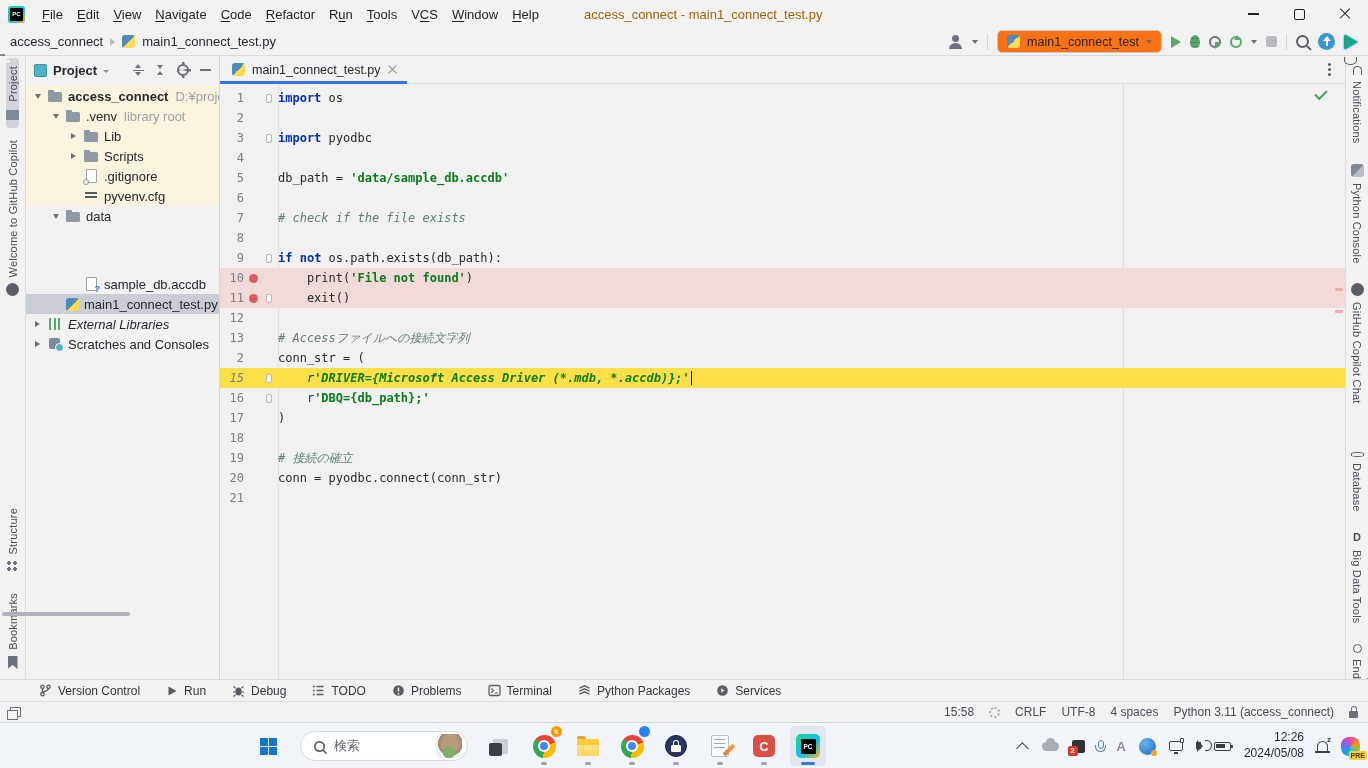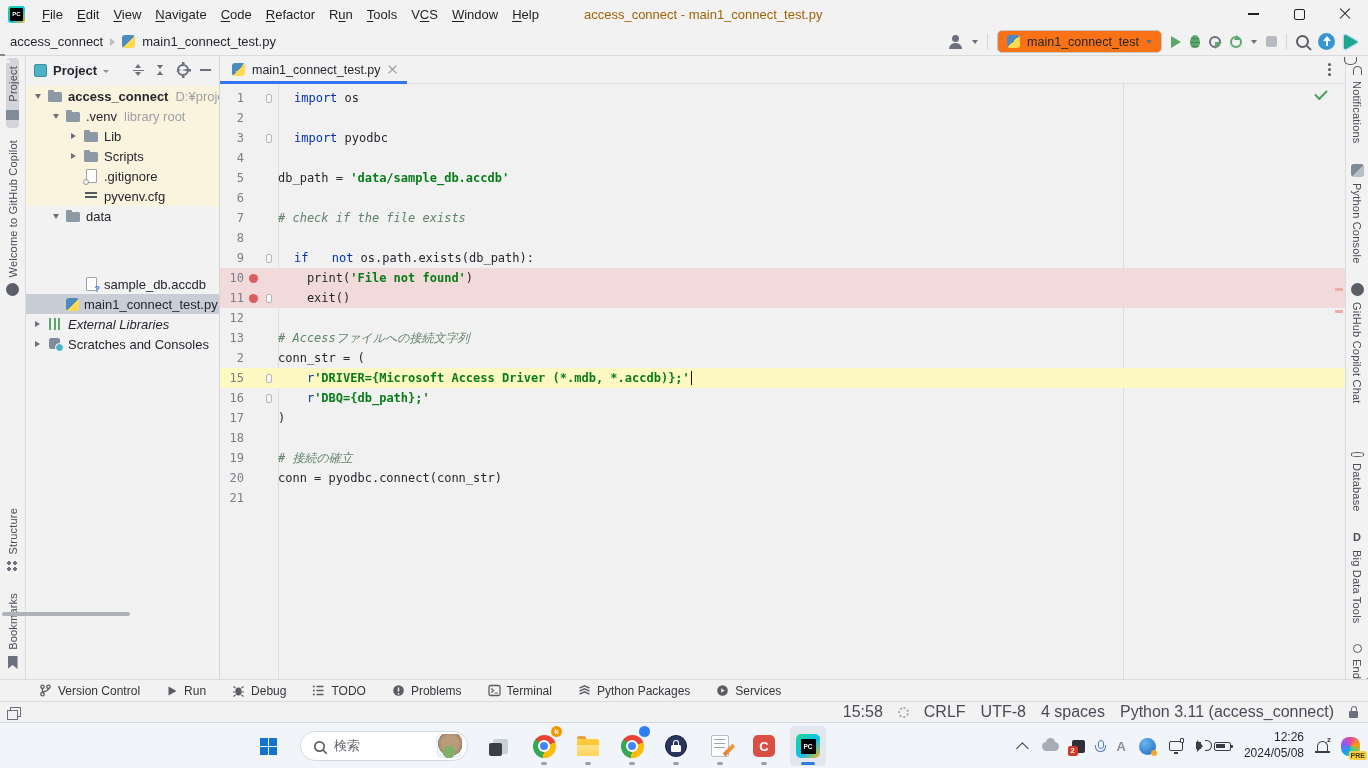--- a/index.html
+++ b/index.html
@@ -124,40 +124,40 @@
   .tab.active::after{content:"";position:absolute;left:0;right:0;bottom:0;height:3px;background:#3574F0;}
   .x-icon{width:9px;height:9px;position:relative;}
   .x-icon::before,.x-icon::after{content:"";position:absolute;left:-1px;top:4px;width:11px;height:1.4px;background:#8A8E96;}
   .x-icon::before{transform:rotate(45deg);}  .x-icon::after{transform:rotate(-45deg);}
   .kebab{margin-left:auto;width:3px;height:3px;border-radius:50%;background:#5A5D63;box-shadow:0 -5px 0 #5A5D63,0 5px 0 #5A5D63;margin-right:6px;}
   .code{position:absolute;left:0;right:0;top:28px;bottom:0;overflow:hidden;padding-top:4px;box-sizing:border-box;}
   .guide{position:absolute;left:903px;top:0;bottom:0;width:1px;background:#DCDCDC;}
   .gutter-sep{position:absolute;left:58px;top:0;bottom:0;width:1px;background:#DEDEDE;}
   .cl{position:relative;height:20px;display:flex;align-items:center;font:12px "DejaVu Sans Mono","Liberation Mono",monospace;}
   .cl.row-bp{background:#F2DADA;}
-  .cl.row-cur{background:#fef9c3;}
+  .cl.row-cur{background:#fde047;font-style:italic;}
   .g-num{width:24px;text-align:right;color:#7A7E87;flex:none;}
   .g-bp{width:18px;display:flex;justify-content:center;flex:none;}
   .bp-dot{width:9px;height:9px;border-radius:50%;background:#DB5C5C;}
   .g-fold{width:14px;display:flex;justify-content:center;flex:none;}
   .fold-m{width:6px;height:9px;border:1px solid #B3B6BB;border-radius:2px;background:#F7F7F7;box-sizing:border-box;}
   .c-text{white-space:pre;color:#24292E;padding-left:2px;}
-  .tok-k{color:#0033B3;font-weight:normal;padding-left:16px;}
+  .tok-k{color:#0033B3;font-weight:bold;}
   .tok-s{color:#067D17;font-weight:bold;}
   .tok-p{color:#0033B3;}
   .tok-c{color:#5F826B;font-style:italic;}
   .caret{display:inline-block;width:1.6px;height:14px;background:#101010;vertical-align:text-bottom;margin-left:1px;}
   .insp-check{position:absolute;right:18px;top:6px;width:10px;height:5px;border-left:2.6px solid #4F9E5E;border-bottom:2.6px solid #4F9E5E;transform:rotate(-45deg);}
   .stripe-mark{position:absolute;right:2px;width:8px;height:3px;background:#EFA9A9;border-radius:1px;}
 
   
   .bottom-toolbar{position:absolute;left:0;right:0;top:679px;height:22px;border-top:1px solid #DCDCDC;display:flex;align-items:center;padding-left:26px;box-sizing:border-box;background:#F2F2F2;}
   .bt-item{display:flex;align-items:center;gap:6px;padding:0 13px;font-size:12px;color:#33353A;height:100%;}
   .bt-item svg{display:block;}
-  .statusbar{position:absolute;left:0;right:0;top:701px;height:21px;border-top:1px solid #DCDCDC;display:flex;align-items:center;padding:0 10px;box-sizing:border-box;background:#F2F2F2;font-size:16px;color:#494B57;}
+  .statusbar{position:absolute;left:0;right:0;top:701px;height:21px;border-top:1px solid #DCDCDC;display:flex;align-items:center;padding:0 10px;box-sizing:border-box;background:#F2F2F2;font-size:12px;color:#494B57;}
   .ic-layout{width:11px;height:10px;border:1.4px solid #6C707E;box-sizing:border-box;}
   .ic-layout::before{content:"";position:absolute;left:-4px;top:2px;width:11px;height:10px;border:1.4px solid #6C707E;background:#F2F2F2;box-sizing:border-box;}
   .status-right{margin-left:auto;display:flex;align-items:center;gap:15px;}
   .ic-spin{width:11px;height:11px;border-radius:50%;border:2px dotted #A6AAB0;box-sizing:border-box;}
   .ic-lock{width:9px;height:7px;background:#6C707E;border-radius:1px;margin-top:5px;}
   .ic-lock::before{content:"";position:absolute;left:1.5px;top:-5px;width:6px;height:6px;border:1.6px solid #6C707E;border-radius:50% 50% 0 0;border-bottom:none;box-sizing:border-box;}
 
   
   .taskbar{position:absolute;left:0;top:722px;width:100%;height:46px;background:#F1F4F9;border-top:1px solid #D3D6DC;}
   .tb-center{position:absolute;left:250px;top:0;height:100%;display:flex;align-items:center;gap:8px;}

